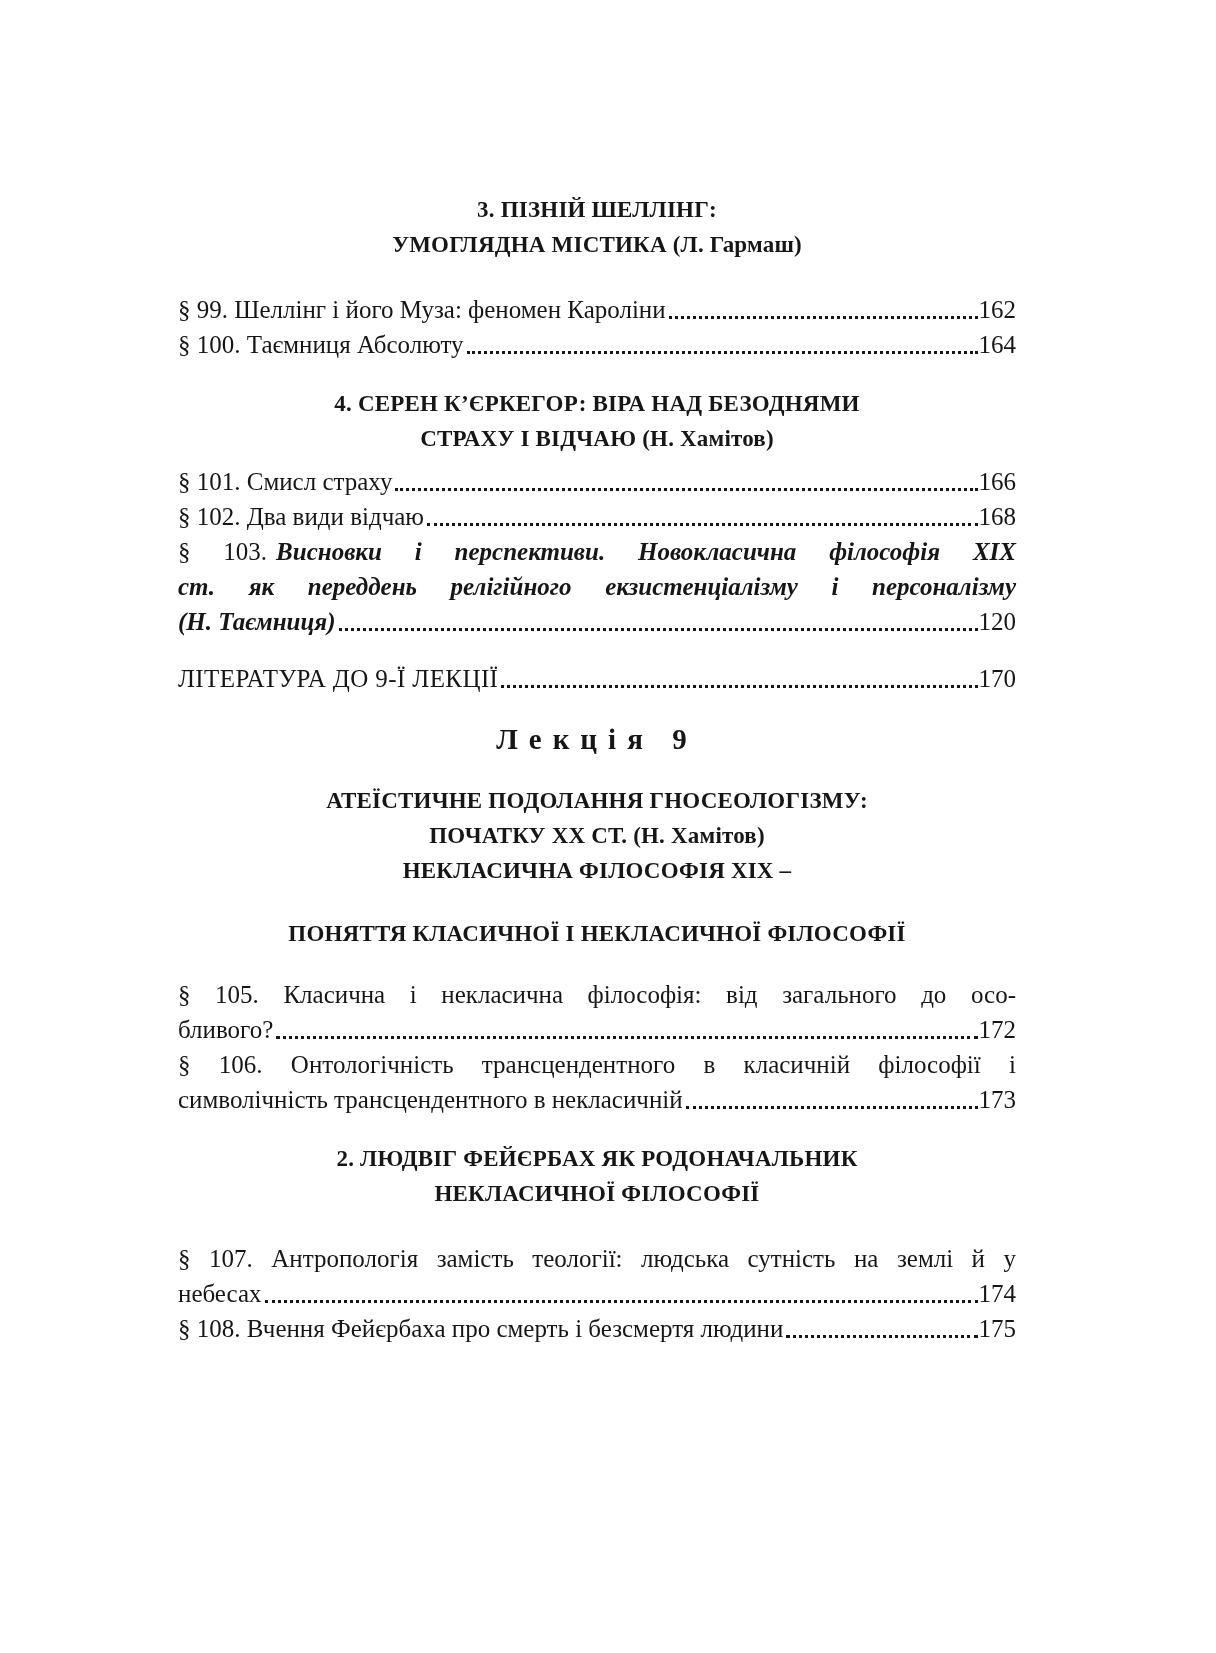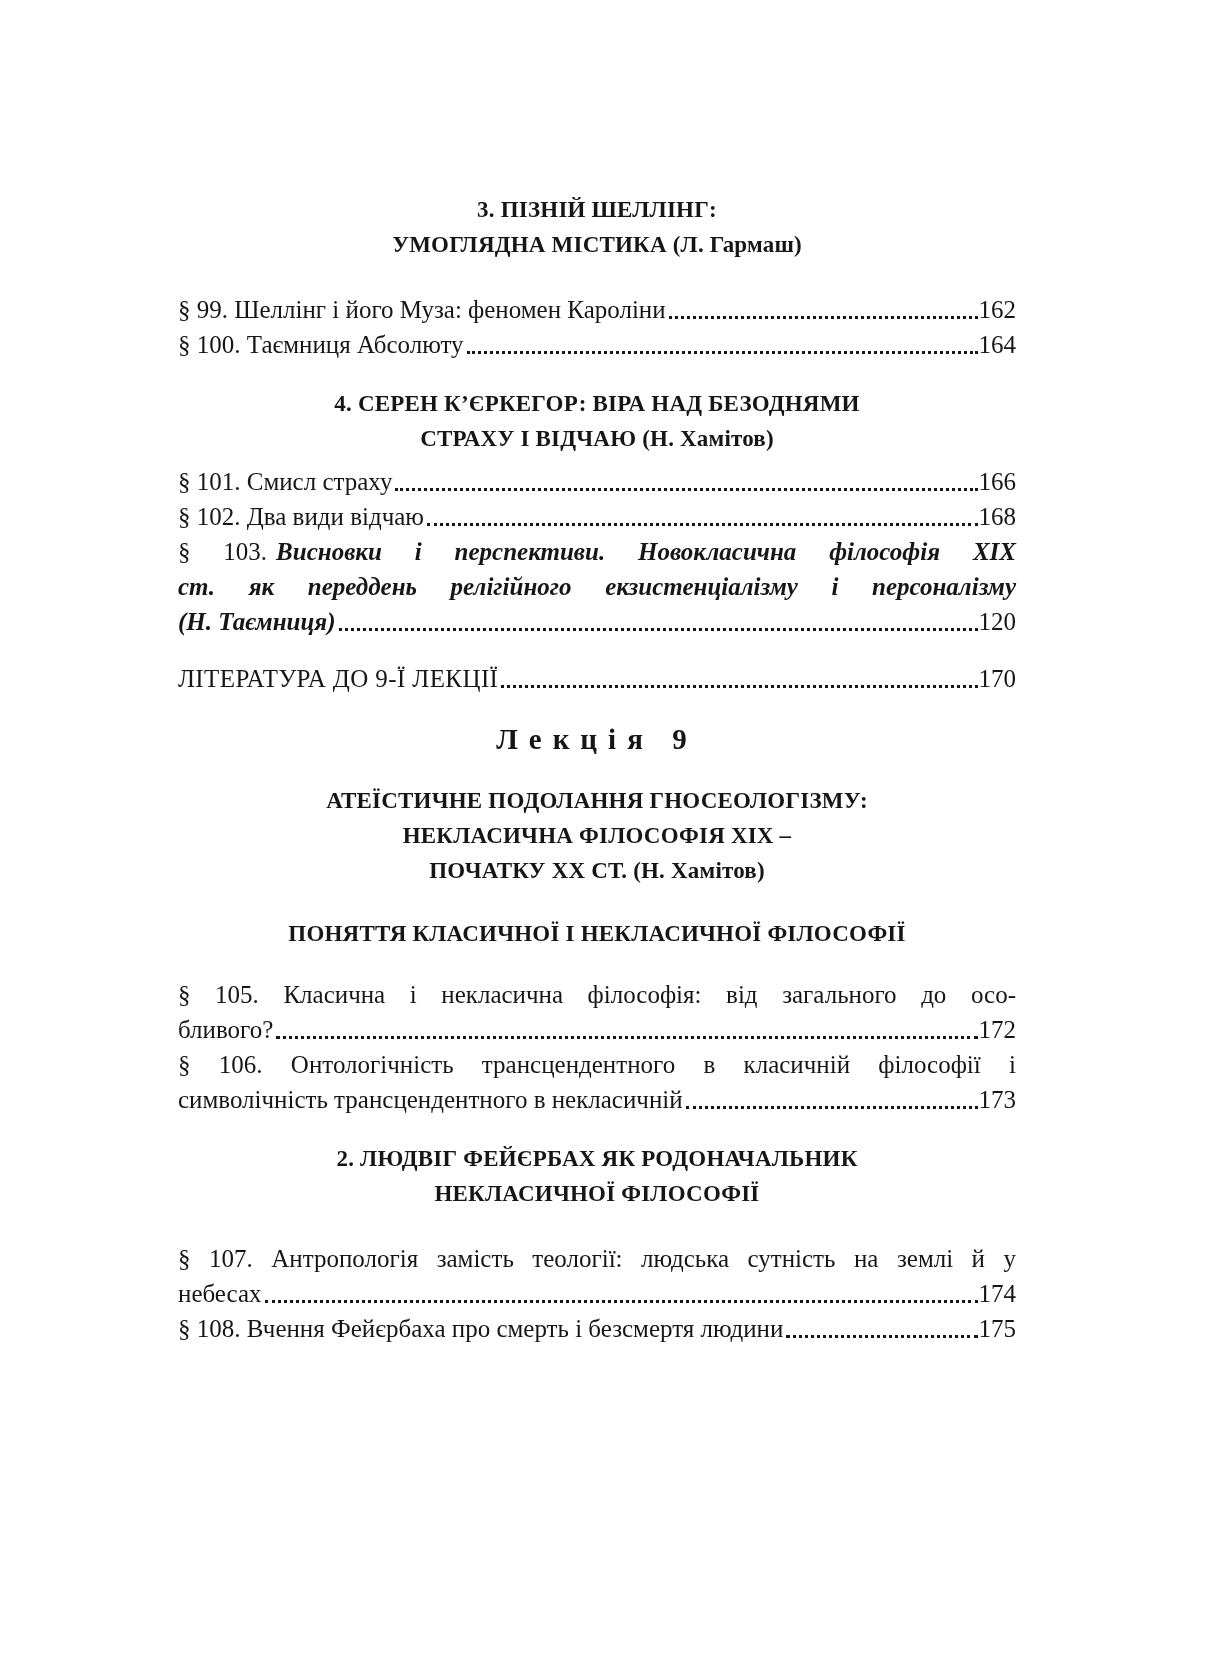--- a/index.html
+++ b/index.html
@@ -141,22 +141,22 @@
           <span class="leader"></span>
           <span class="toc-page">170</span>
         </div>
       </div>
     </section>
     <section class="section section-lecture_title">
       <div class="heading-line">Лекція 9</div>
     </section>
     <section class="section section-heading">
       <div class="heading-line">АТЕЇСТИЧНЕ ПОДОЛАННЯ ГНОСЕОЛОГІЗМУ:</div>
+      <div class="heading-line">ПОЧАТКУ XX СТ. (Н. Хамітов)</div>
       <div class="heading-line">НЕКЛАСИЧНА ФІЛОСОФІЯ XIX –</div>
-      <div class="heading-line">ПОЧАТКУ XX СТ. (Н. Хамітов)</div>
     </section>
     <section class="section section-heading">
       <div class="heading-line">ПОНЯТТЯ КЛАСИЧНОЇ І НЕКЛАСИЧНОЇ ФІЛОСОФІЇ</div>
     </section>
     <section class="section section-toc">
       <div class="toc-entry style-normal">
         <div class="toc-line fill-line"><span class="toc-text">§ 105. Класична і некласична філософія: від загального до осо-</span></div>
         <div class="toc-line with-leader">
           <span class="toc-text">бливого?</span>
           <span class="leader"></span>

